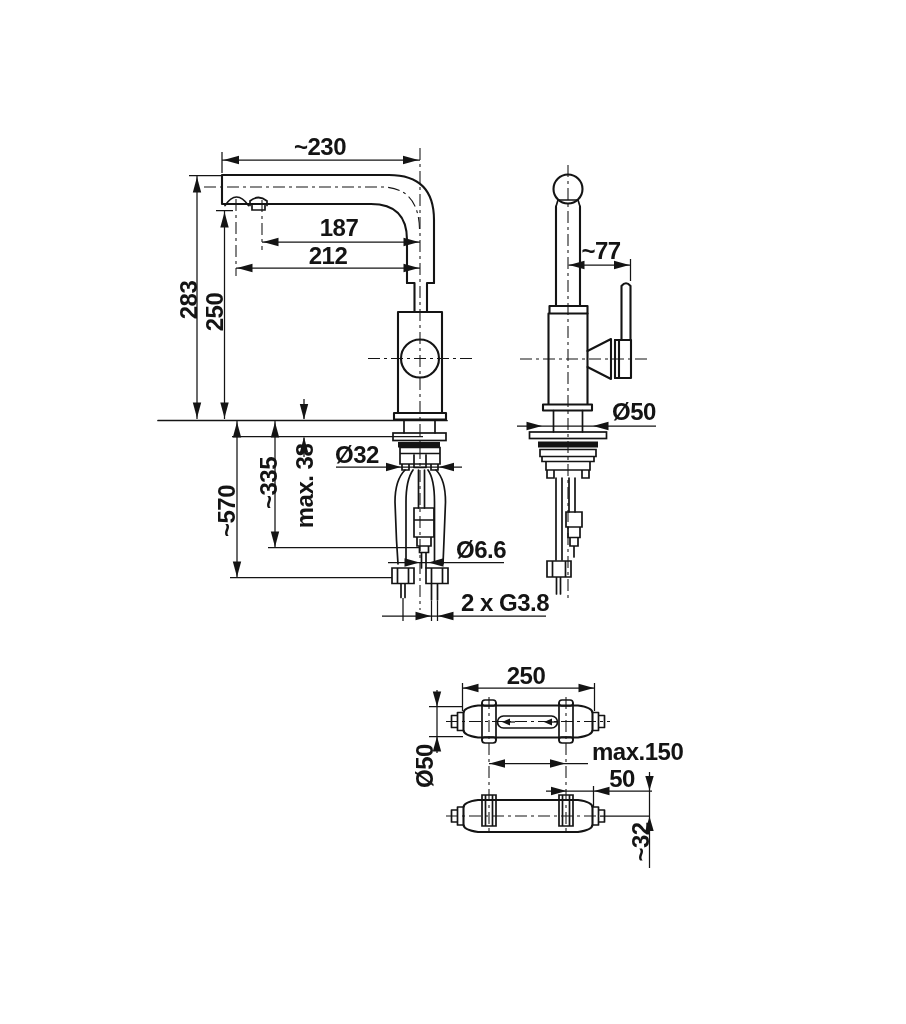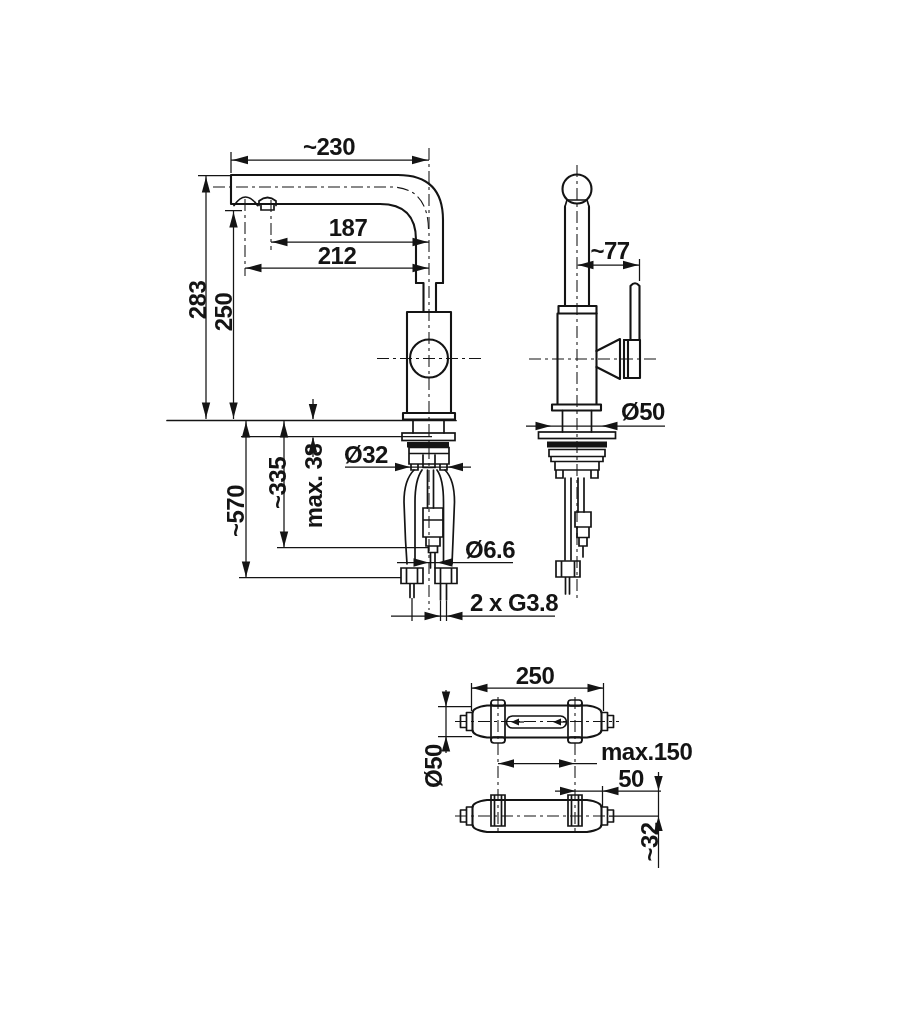--- a/index.html
+++ b/index.html
@@ -1,17 +1,17 @@
 <!DOCTYPE html>
 <html><head>
 <meta charset="utf-8">
 <style>
   html,body{margin:0;padding:0;background:#ffffff;}
   .canvas{position:relative;width:840px;height:1024px;background:#ffffff;overflow:hidden;
-          font-family:"Liberation Sans",sans-serif;margin-left:9px;}
+          font-family:"Liberation Sans",sans-serif;}
   svg text{font-family:"Liberation Sans","DejaVu Sans",sans-serif;font-weight:bold;
            font-size:24px;fill:#141414;letter-spacing:-0.5px;}
   .ol{stroke:#141414;fill:none;stroke-width:2.1;stroke-linecap:round;stroke-linejoin:round;}
   .ol2{stroke:#141414;fill:none;stroke-width:1.7;stroke-linecap:round;}
   .dim{stroke:#141414;fill:none;stroke-width:1.25;stroke-linecap:butt;}
   .cl{stroke:#141414;fill:none;stroke-width:1.05;stroke-dasharray:12 4 3 4;}
   .arr{fill:#141414;stroke:none;}
   .fillb{fill:#141414;stroke:none;}
 </style>
 </head>

